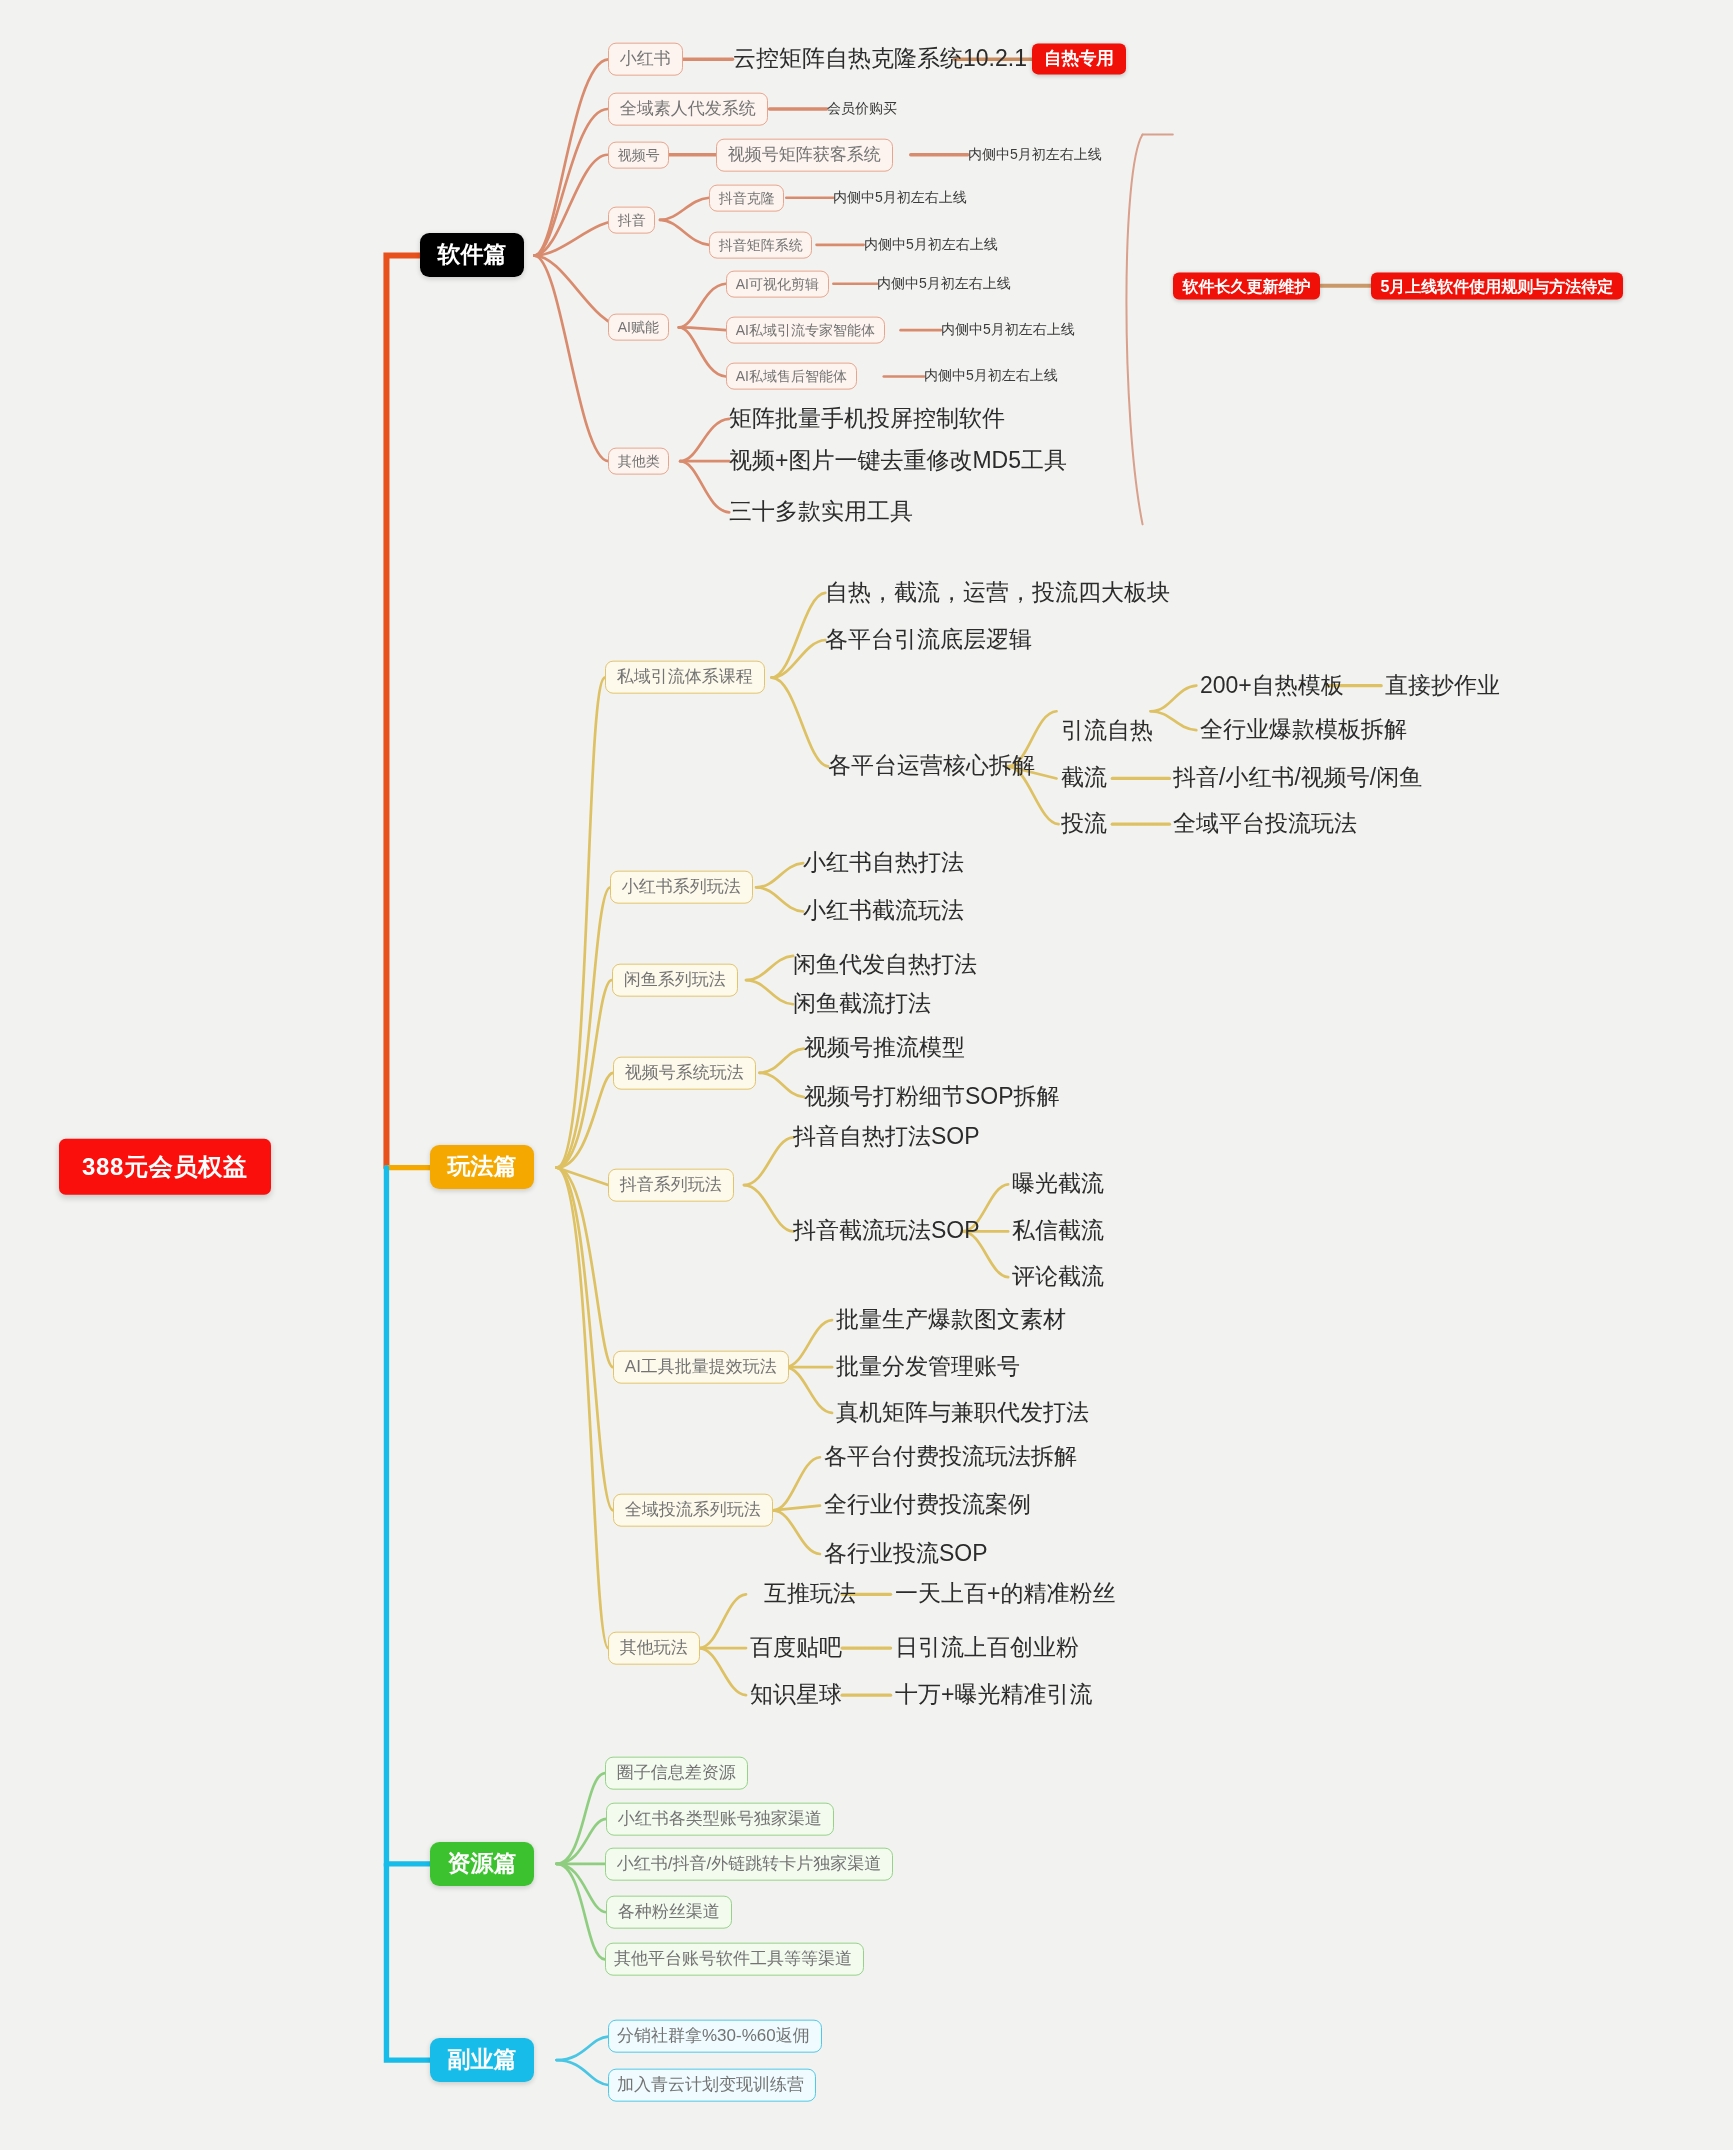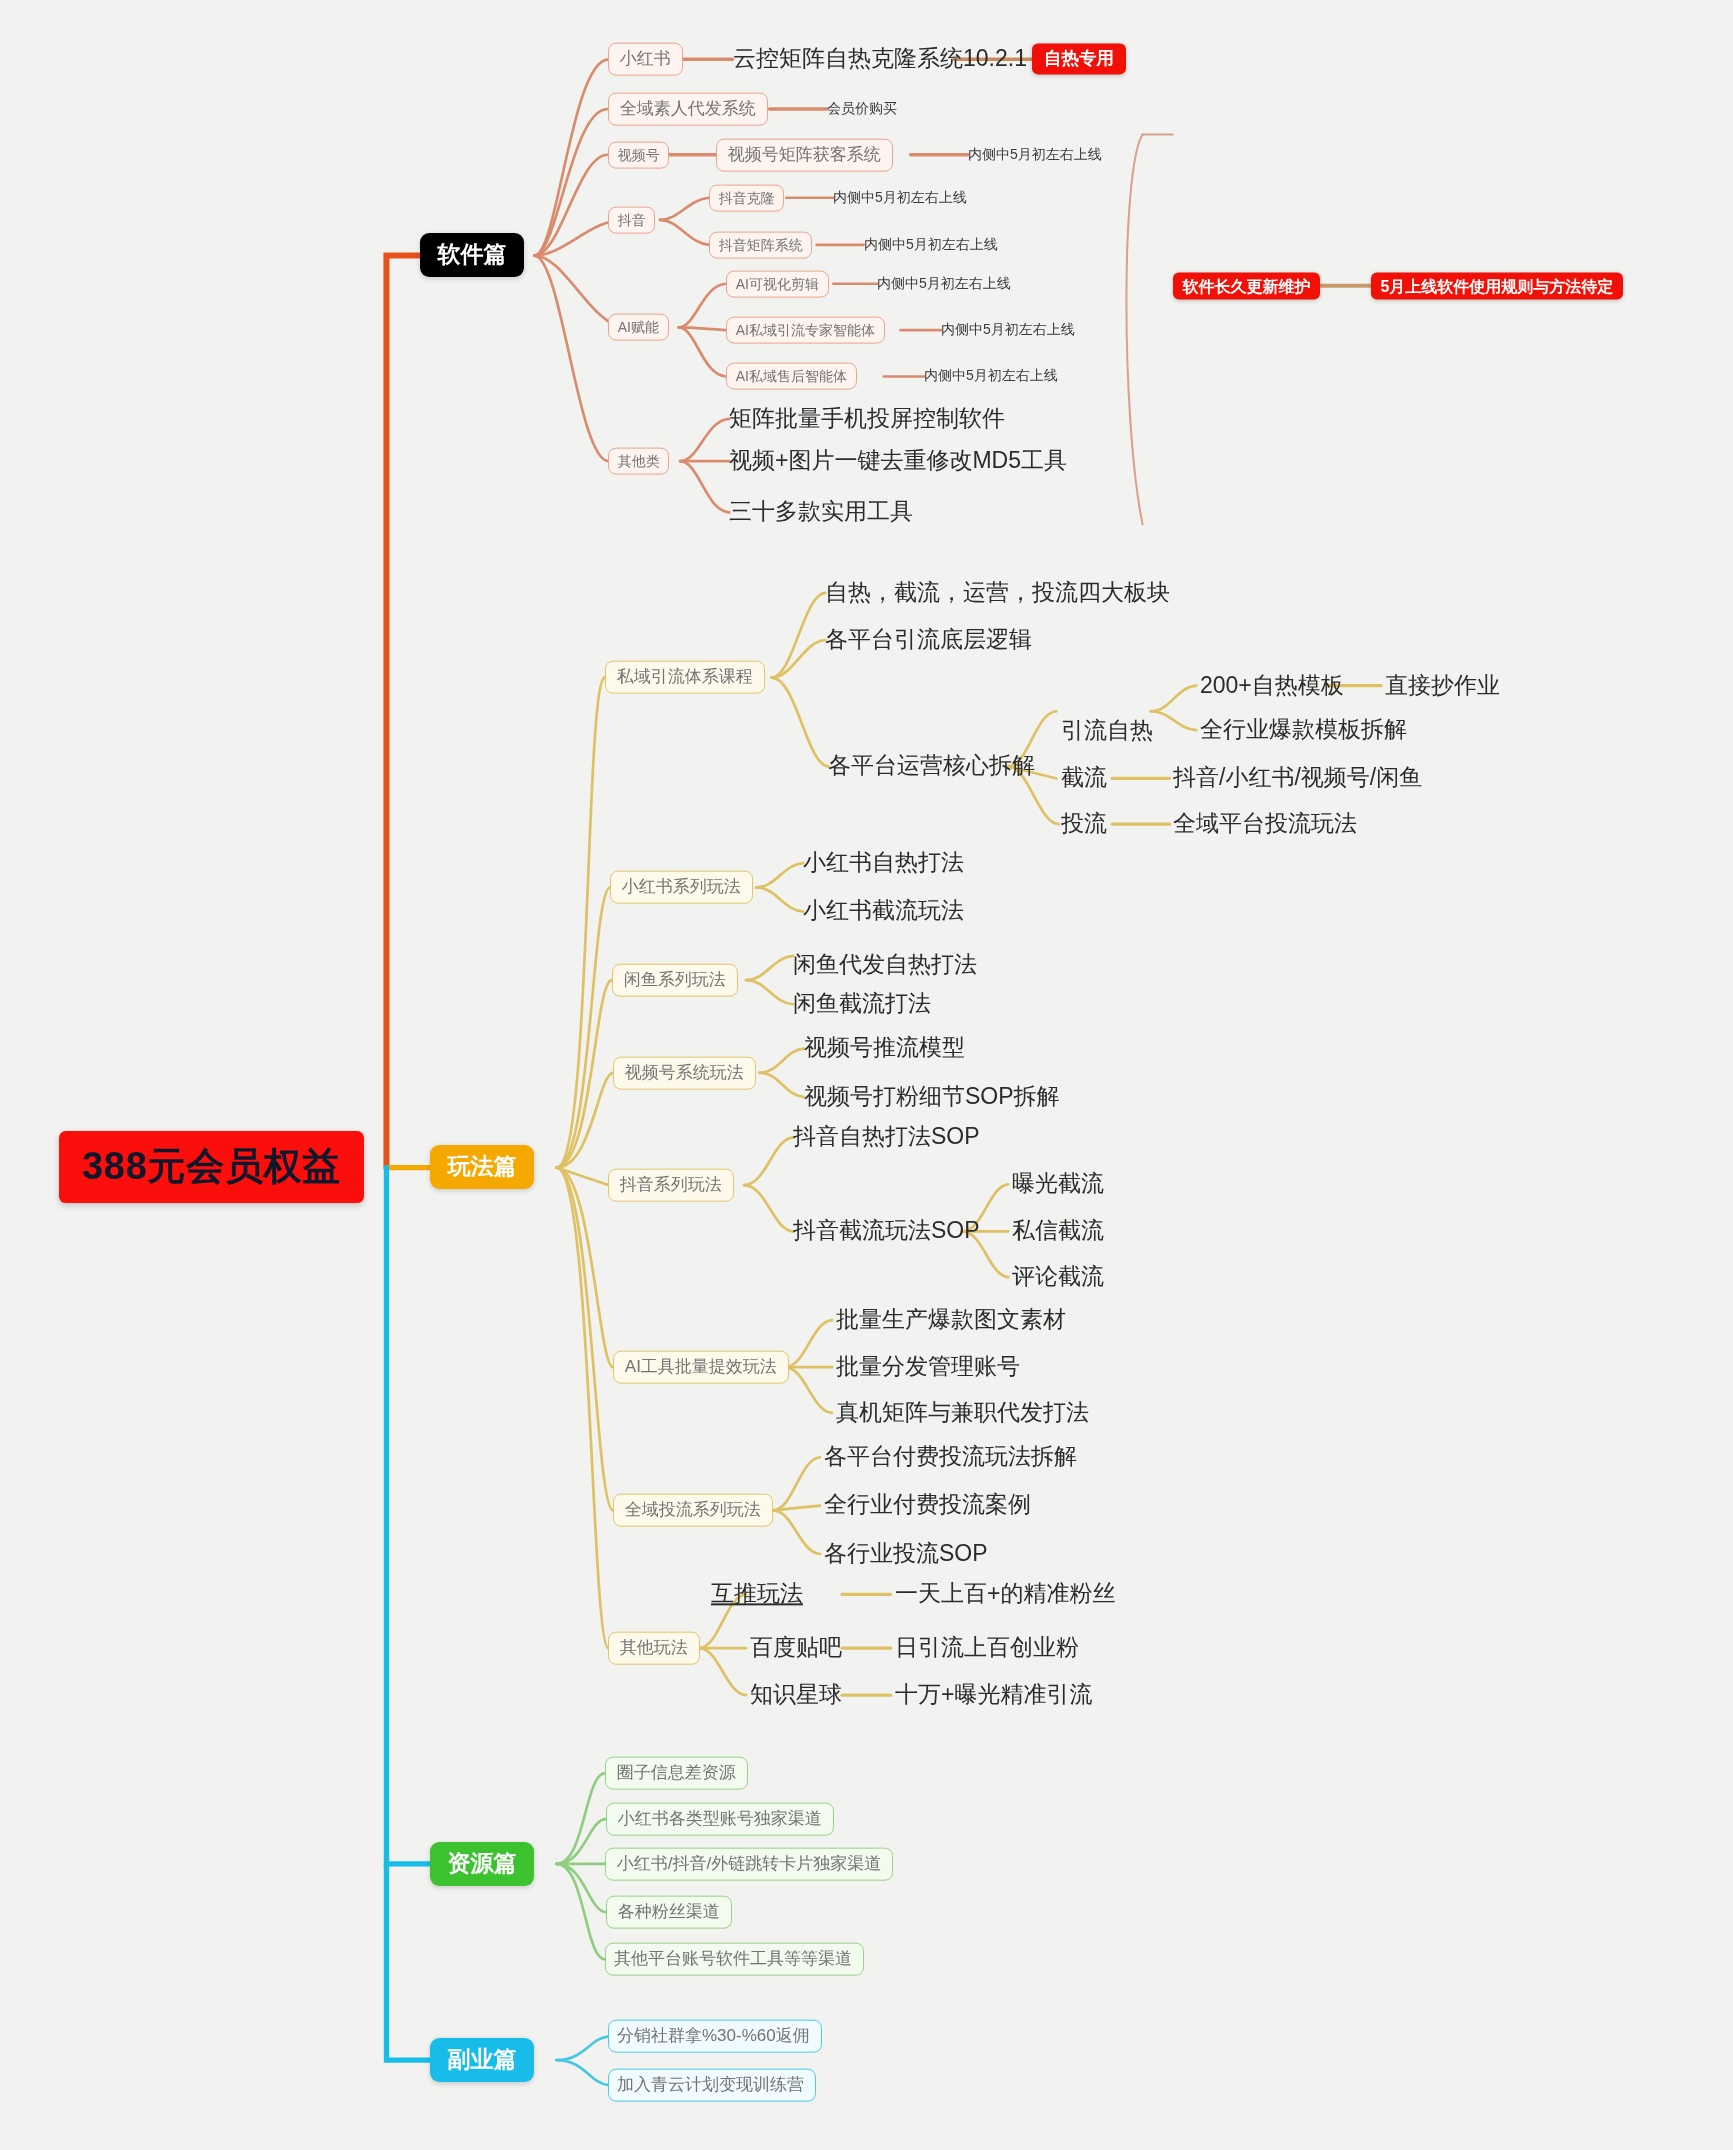--- a/index.html
+++ b/index.html
@@ -18,23 +18,23 @@
     position:absolute;
     display:flex; align-items:center; justify-content:center;
     white-space:nowrap;
     line-height:1.1;
     transform:translateY(-50%);
   }
 
   
   .root {
     background:#fa0f0c;
-    color:#0f172a;
+    color:#ffffff;
     font-weight:bold;
-    font-size:38px;
+    font-size:24px;
     border-radius:6.7px;
     padding:15px 23px;
     box-shadow:0 2.7px 6.7px rgba(0,0,0,0.18);
     letter-spacing:0.7px;
   }
 
   
   .branch {
     font-weight:bold;
     font-size:23px;
@@ -306,21 +306,21 @@
   <div class="node leaf" style="left:836px; top:1320px;">批量生产爆款图文素材</div>
   <div class="node leaf" style="left:836px; top:1367px;">批量分发管理账号</div>
   <div class="node leaf" style="left:836px; top:1413px;">真机矩阵与兼职代发打法</div>
 
   <div class="node box y" style="left:613px; top:1510px;">全域投流系列玩法</div>
   <div class="node leaf" style="left:824px; top:1457px;">各平台付费投流玩法拆解</div>
   <div class="node leaf" style="left:824px; top:1505px;">全行业付费投流案例</div>
   <div class="node leaf" style="left:824px; top:1554px;">各行业投流SOP</div>
 
   <div class="node box y" style="left:608px; top:1648px;">其他玩法</div>
-  <div class="node leaf" style="left:711px; top:1594px;text-decoration:underline;">互推玩法</div>
+  <div class="node leaf" style="left:764px; top:1594px;">互推玩法</div>
   <div class="node leaf" style="left:895px; top:1594px;">一天上百+的精准粉丝</div>
   <div class="node leaf" style="left:750px; top:1648px;">百度贴吧</div>
   <div class="node leaf" style="left:895px; top:1648px;">日引流上百创业粉</div>
   <div class="node leaf" style="left:750px; top:1695px;">知识星球</div>
   <div class="node leaf" style="left:895px; top:1695px;">十万+曝光精准引流</div>
 
   <div class="node box g" style="left:605px; top:1773px;">圈子信息差资源</div>
   <div class="node box g" style="left:606px; top:1819px;">小红书各类型账号独家渠道</div>
   <div class="node box g" style="left:605px; top:1864px;">小红书/抖音/外链跳转卡片独家渠道</div>
   <div class="node box g" style="left:606px; top:1912px;">各种粉丝渠道</div>

